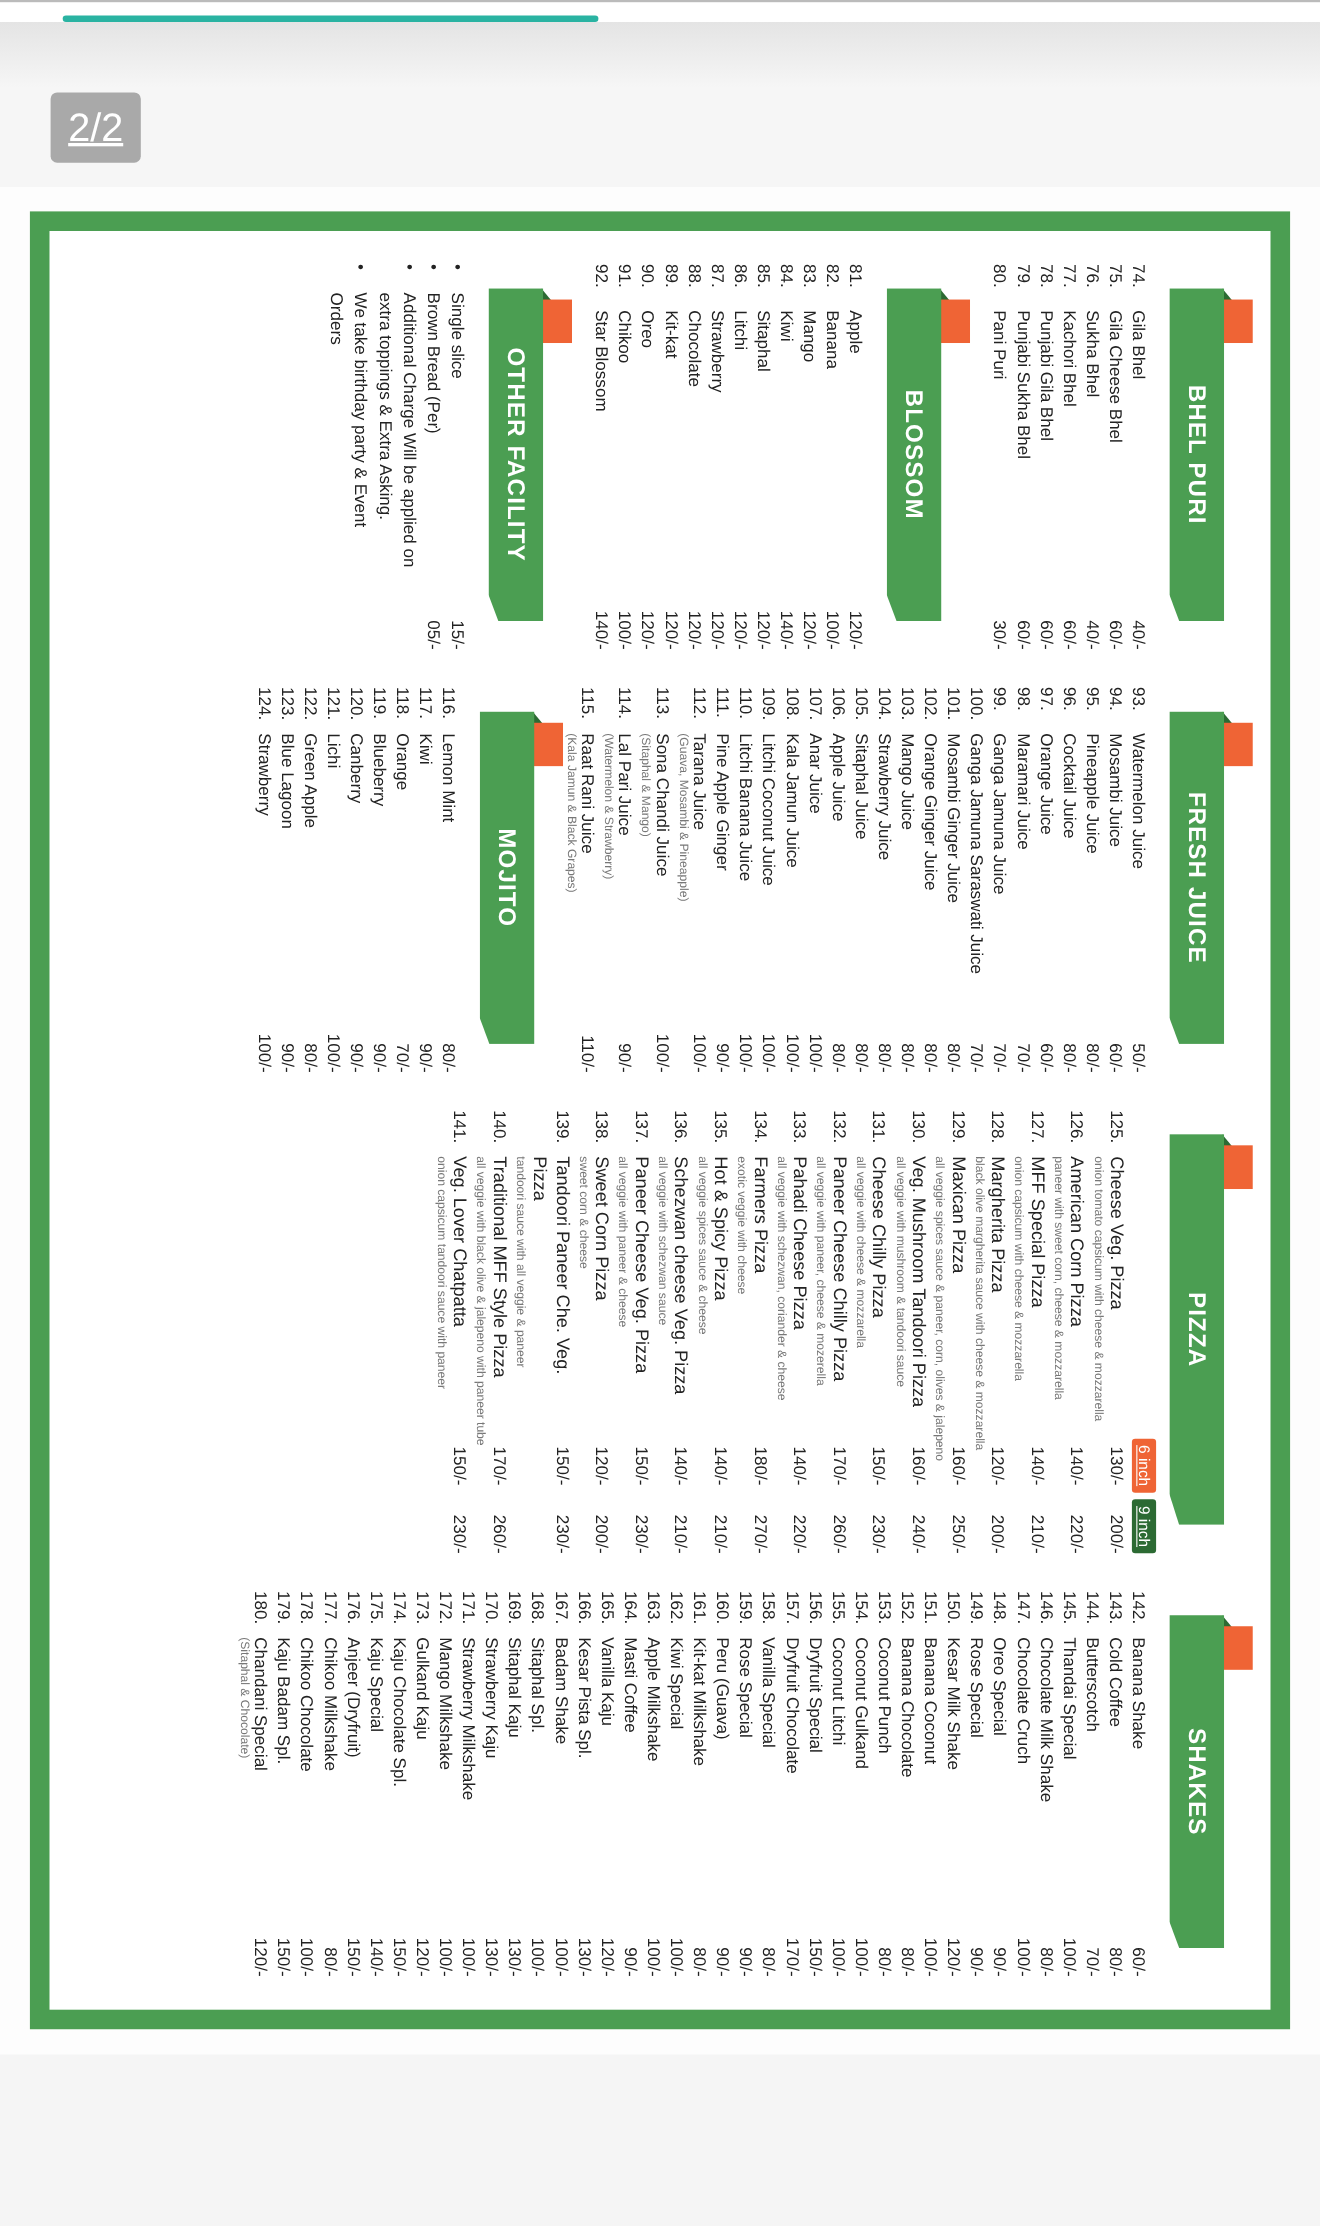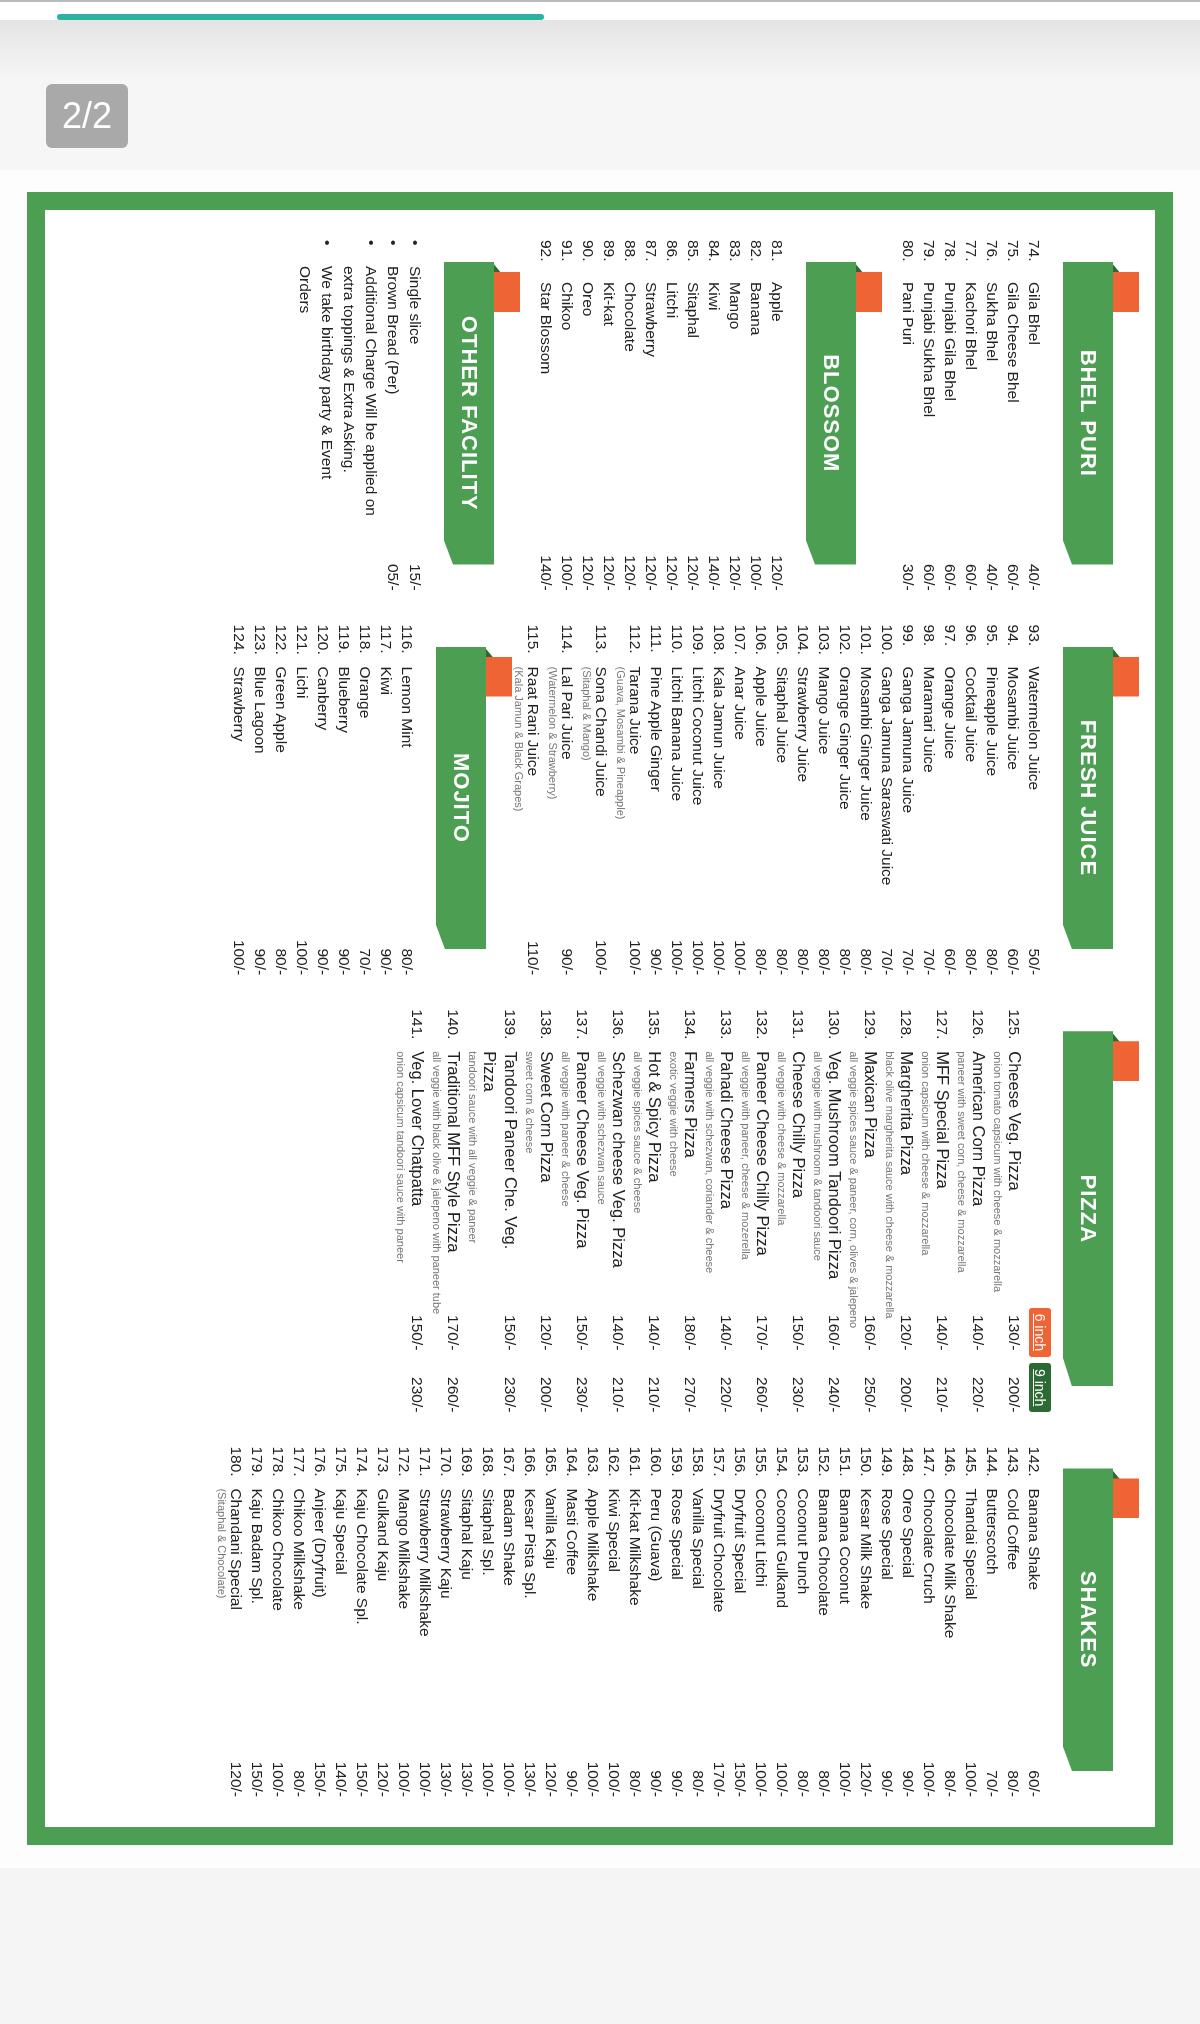--- a/index.html
+++ b/index.html
@@ -1,20 +1,20 @@
 <!DOCTYPE html>
 <html><head>
 <meta charset="utf-8">
 <style>
   html,body{margin:0;padding:0;}
   body{width:1200px;height:2024px;background:#f5f5f5;position:relative;overflow:hidden;font-family:"Liberation Sans","DejaVu Sans",sans-serif;}
   .topbar{position:absolute;left:0;top:0;width:1200px;height:18px;background:#fff;border-top:2px solid #bbb;}
   .progress{position:absolute;left:57px;top:12px;width:487px;height:6px;border-radius:3px;background:#2ab3a2;}
   .header-area{position:absolute;left:0;top:20px;width:1200px;height:150px;background:linear-gradient(#e4e4e4,#f6f6f6 40%,#f6f6f6);}
-  .page-badge{position:absolute;left:46px;top:64px;width:82px;height:64px;border-radius:6px;background:#a9a9a9;color:#fff;font-size:36px;display:flex;align-items:center;justify-content:center;}
+  .page-badge{position:absolute;left:46px;top:64px;width:82px;height:64px;border-radius:6px;background:#a9a9a9;color:#fff;font-size:36px;display:flex;align-items:center;justify-content:center;text-decoration:underline;}
   .viewer{position:absolute;left:0;top:170px;width:1200px;height:1698px;background:#fdfdfd;}
   .bottom-area{position:absolute;left:0;top:1868px;width:1200px;height:156px;background:#f5f5f5;}
 
   
   .menu-wrap{position:absolute;left:27px;top:192px;width:1146px;height:1653px;overflow:hidden;}
   .menu{position:absolute;left:0;top:0;width:1653px;height:1146px;background:#4b9e52;transform-origin:0 0;transform:translate(1146px,0) rotate(90deg);}
   .menu-inner{position:absolute;left:18px;top:18px;right:18px;bottom:18px;background:#fff;display:flex;padding:28px 30px 10px 30px;box-sizing:border-box;gap:34px;}
   .col{flex:1;display:flex;flex-direction:column;}
   .col.pizza{flex:1.15;}
   .ribbon{position:relative;height:64px;margin:0 26px 18px 22px;}

